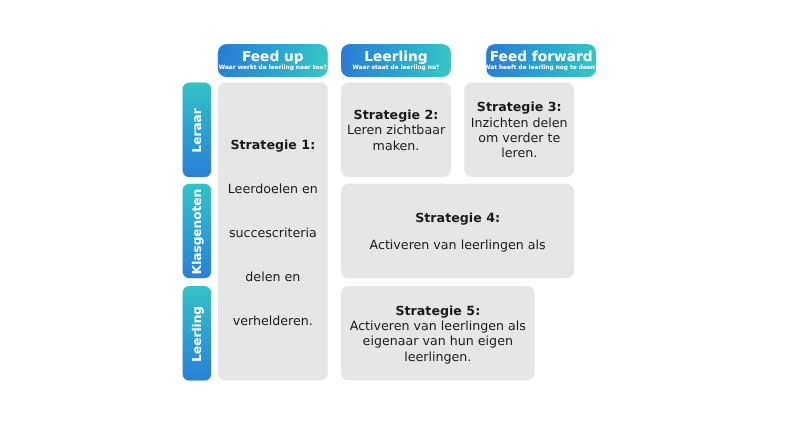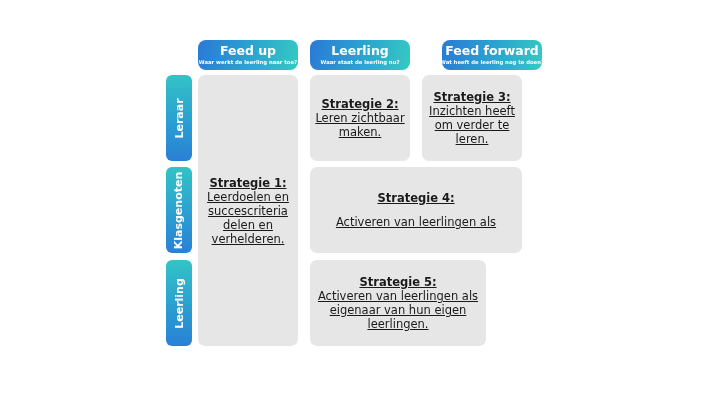--- a/index.html
+++ b/index.html
@@ -9,21 +9,21 @@
   .col-head { border-radius:8px; color:#fff; text-align:center;
     background:linear-gradient(100deg, #2a7ad6 0%, #2aa6d0 55%, #35c9c2 100%);
     display:flex; flex-direction:column; justify-content:center; align-items:center; }
   .col-head .t { font-size:12.5px; font-weight:bold; line-height:14px; }
   .col-head .s { font-size:5.3px; font-weight:bold; line-height:8px; white-space:nowrap; }
   .row-head { border-radius:6px; color:#fff;
     background:linear-gradient(180deg, #33c3c6 0%, #2a9bd2 60%, #2a80d6 100%);
     display:flex; align-items:center; justify-content:center; }
   .row-head span { transform:rotate(-90deg); white-space:nowrap; font-size:11px; font-weight:bold; }
   .cell { background:#e6e6e6; border-radius:7px; display:flex; flex-direction:column;
-    align-items:center; justify-content:center; text-align:center; font-size:11.5px; line-height:14px;text-decoration:underline; }
+    align-items:center; justify-content:center; text-align:center; font-size:11.5px; line-height:14px; }
   .cell b { font-weight:bold; }
 </style>
 </head>
 <body>
 
 <div class="abs col-head" style="left:198px;top:40px;width:100px;height:30px;">
   <div class="t">Feed up</div>
   <div class="s">Waar werkt de leerling naar toe?</div>
 </div>
 <div class="abs col-head" style="left:310px;top:40px;width:100px;height:30px;">
@@ -38,37 +38,37 @@
 <div class="abs row-head" style="left:166px;top:75px;width:26px;height:86px;">
   <span>Leraar</span>
 </div>
 <div class="abs row-head" style="left:166px;top:167px;width:26px;height:86px;">
   <span>Klasgenoten</span>
 </div>
 <div class="abs row-head" style="left:166px;top:260px;width:26px;height:86px;">
   <span>Leerling</span>
 </div>
 
-<div class="abs cell" style="left:198px;top:75px;width:100px;height:271px;">
+<div class="abs cell" style="left:198px;top:75px;width:100px;height:271px;gap:26px;">
   <b>Strategie 1:</b>
   <div>Leerdoelen en</div>
   <div>succescriteria</div>
   <div>delen en</div>
   <div>verhelderen.</div>
 </div>
 
 <div class="abs cell" style="left:310px;top:75px;width:100px;height:86px;">
   <b>Strategie 2:</b>
   <div>Leren zichtbaar</div>
   <div>maken.</div>
 </div>
 
 <div class="abs cell" style="left:422px;top:75px;width:100px;height:86px;">
   <b>Strategie 3:</b>
-  <div>Inzichten heeft</div>
+  <div>Inzichten delen</div>
   <div>om verder te</div>
   <div>leren.</div>
 </div>
 
 <div class="abs cell" style="left:310px;top:167px;width:212px;height:86px;gap:10px;">
   <b>Strategie 4:</b>
   <div>Activeren van leerlingen als</div>
 </div>
 
 <div class="abs cell" style="left:310px;top:260px;width:176px;height:86px;">

